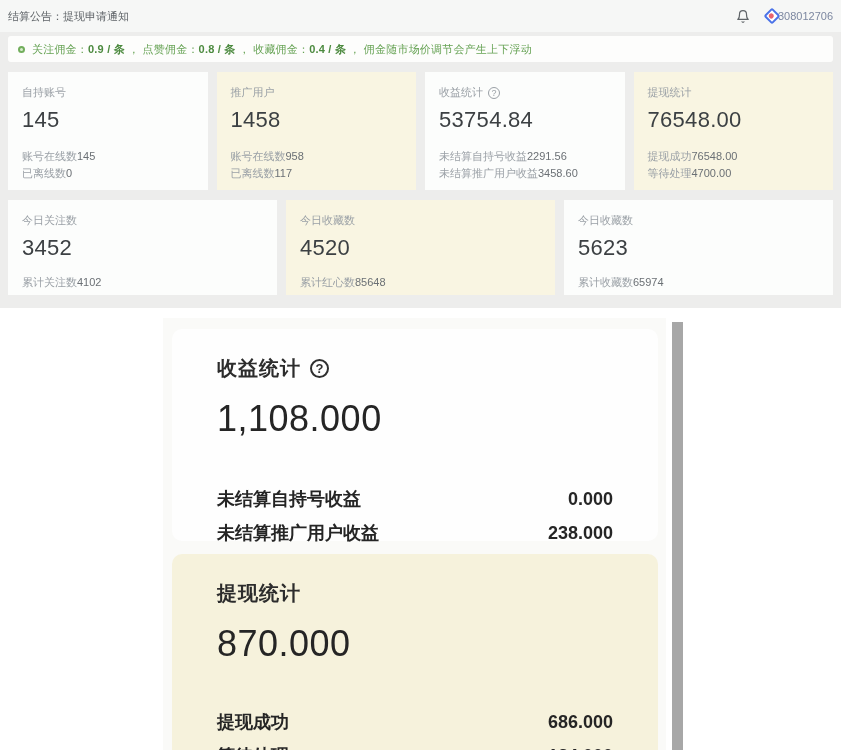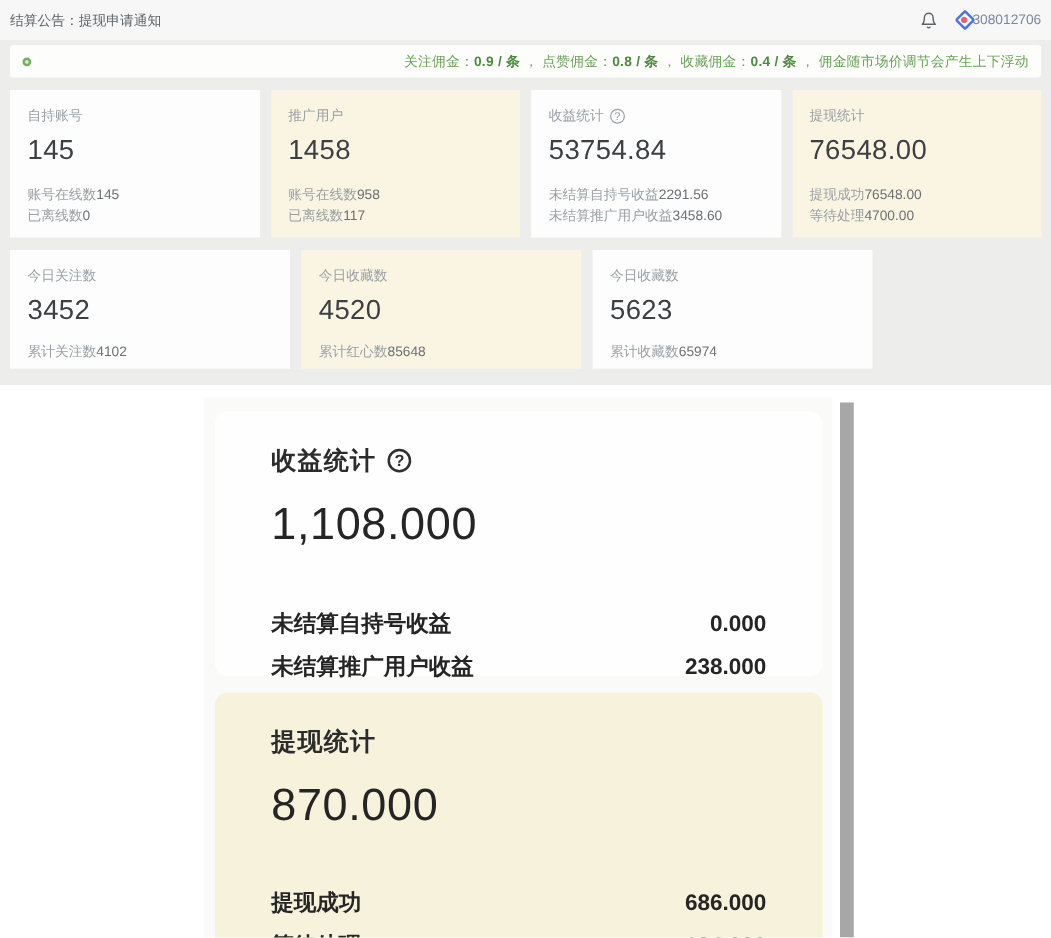--- a/index.html
+++ b/index.html
@@ -14,28 +14,28 @@
   .topbar-right { margin-left: auto; display: flex; align-items: center; gap: 16px; padding-right: 0; }
   .bell { display: inline-flex; }
   .logo-wrap { display: inline-flex; align-items: center; gap: 0; }
   .logo { width: 12px; height: 12px; border: 2px solid #4a72e8; border-radius: 2px;
           transform: rotate(45deg); position: relative; background: #fff; }
   .logo::after { content: ""; position: absolute; left: 1px; top: 2px; width: 5px; height: 5px;
           background: #e8636f; border-radius: 50%; }
   .acct-id { font-size: 11px; color: #7c87a0; white-space: nowrap; }
 
   .notice { position: absolute; top: 36px; left: 8px; right: 8px; height: 26px; background: #fdfdfc;
-            border-radius: 3px; display: flex; align-items: center; padding: 0 10px; gap: 7px; justify-content: space-between; }
+            border-radius: 3px; display: flex; align-items: center; padding: 0 10px; gap: 7px; }
   .notice-dot { width: 7px; height: 7px; border: 2px solid #72ae5c; border-radius: 50%; background: #d9ecd0; flex: none; }
   .notice-text { font-size: 11px; color: #67a355; letter-spacing: 0.2px; }
   .notice-text b { color: #4c8a3f; font-weight: bold; }
 
   .cards1 { position: absolute; top: 72px; left: 8px; width: 825px; display: grid;
             grid-template-columns: repeat(4, 1fr); gap: 9px; }
-  .cards2 { position: absolute; top: 200px; left: 8px; width: 690px; display: grid;
+  .cards2 { position: absolute; top: 200px; left: 8px; width: 825px; display: grid;
             grid-template-columns: repeat(3, 1fr); gap: 9px; }
   .card { background: #fcfdfc; border-radius: 0; padding: 13px 14px 10px; height: 118px; }
   .cards2 .card { height: 95px; }
   .card.tint { background: #f9f5e2; }
   .card-title { font-size: 11px; color: #9aa0a6; display: flex; align-items: center; }
   .card-big { font-size: 22px; color: #3c4043; margin-top: 7px; letter-spacing: 0.3px; }
   .card-rows { margin-top: 15px; }
   .cards2 .card-rows { margin-top: 13px; }
   .card-row { display: flex; font-size: 11px; line-height: 17px; }
   .card-row .lbl { color: #9aa0a6; }

